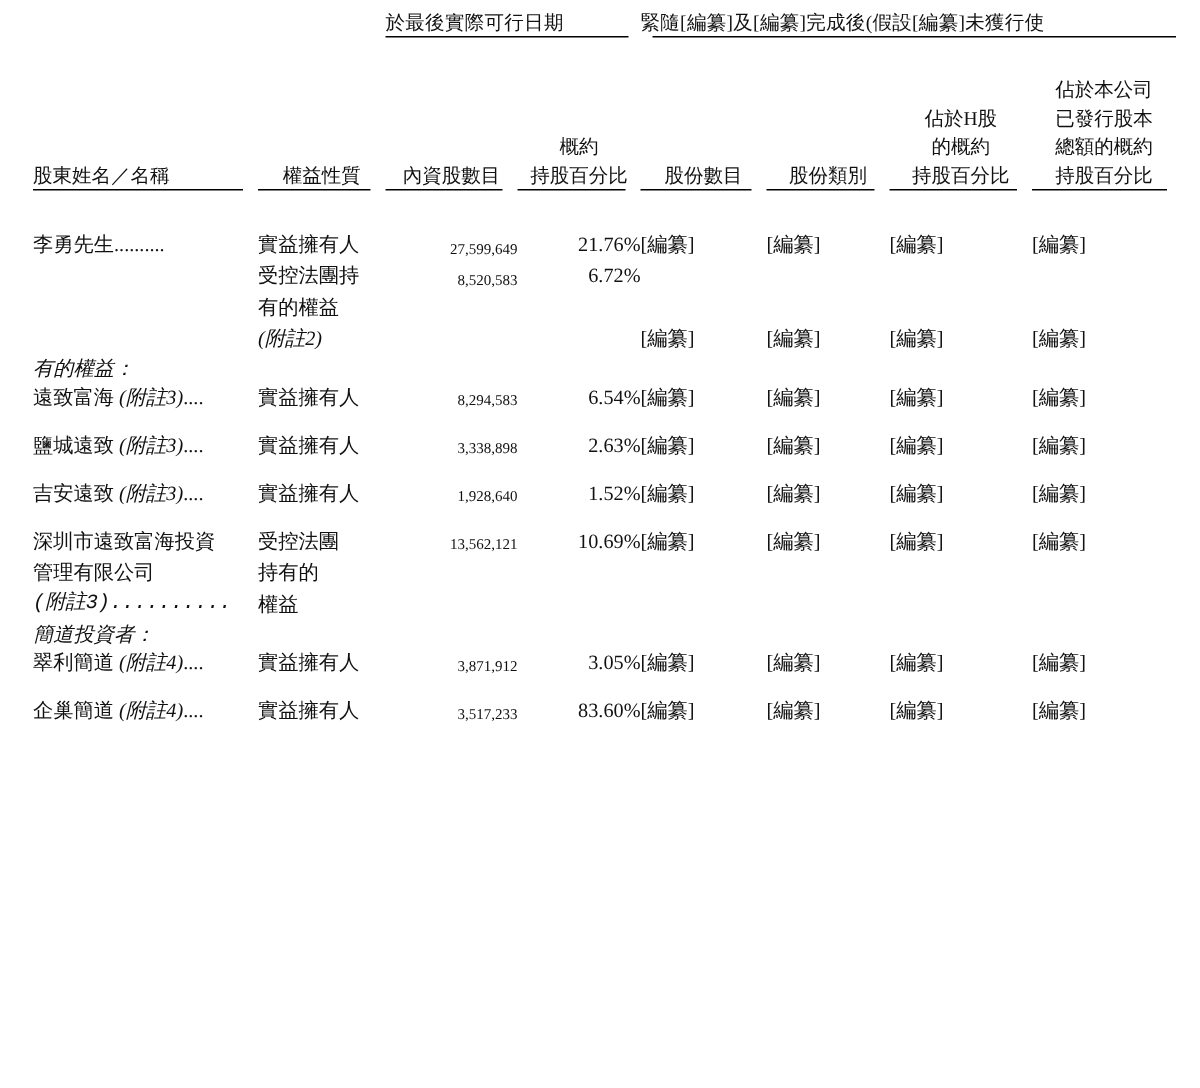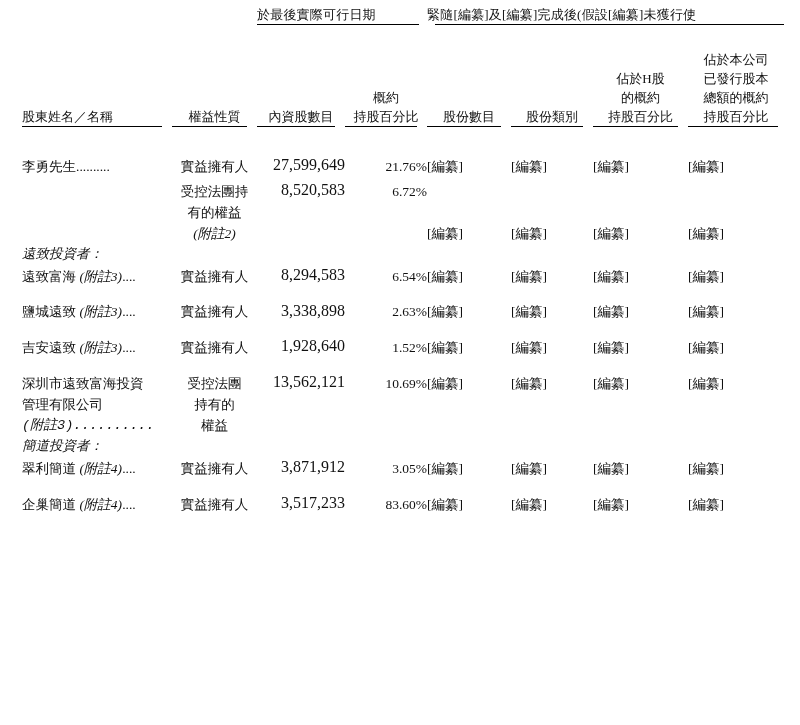--- a/index.html
+++ b/index.html
@@ -59,25 +59,25 @@
   }
   .name-cell {
     font-size: 13.5px;
     text-align: left;
     line-height: 1.55;
     white-space: nowrap;
     margin-top: 32px;
   }
   .nature-cell {
     font-size: 13.5px;
-    text-align: center;
+    text-align: left;
     line-height: 1.55;
   }
   .num-cell {
-    font-size: 16px;
+    font-size: 10px;
     text-align: right;
     line-height: 1.55;
     padding-right: 4px;
   }
   .pct-cell {
     font-size: 13.5px;
     text-align: right;
     line-height: 1.55;
     padding-right: 6px;
   }
@@ -224,21 +224,21 @@
       <td class="nature-cell italic">(附註2)</td>
       <td class="num-cell"></td>
       <td class="pct-cell"></td>
       <td class="mid-cell">[編纂]</td>
       <td class="mid-cell">[編纂]</td>
       <td class="mid-cell">[編纂]</td>
       <td class="mid-cell">[編纂]</td>
     </tr>
 
     <tr>
-      <td colspan="8" class="section-label">遠致投資者：</td>
+      <td colspan="8" class="section-label">有的權益：</td>
     </tr>
 
     <tr>
       <td class="name-cell">遠致富海 <span class="italic">(附註3)</span>....</td>
       <td class="nature-cell">實益擁有人</td>
       <td class="num-cell">8,294,583</td>
       <td class="pct-cell">6.54%</td>
       <td class="mid-cell">[編纂]</td>
       <td class="mid-cell">[編纂]</td>
       <td class="mid-cell">[編纂]</td>

